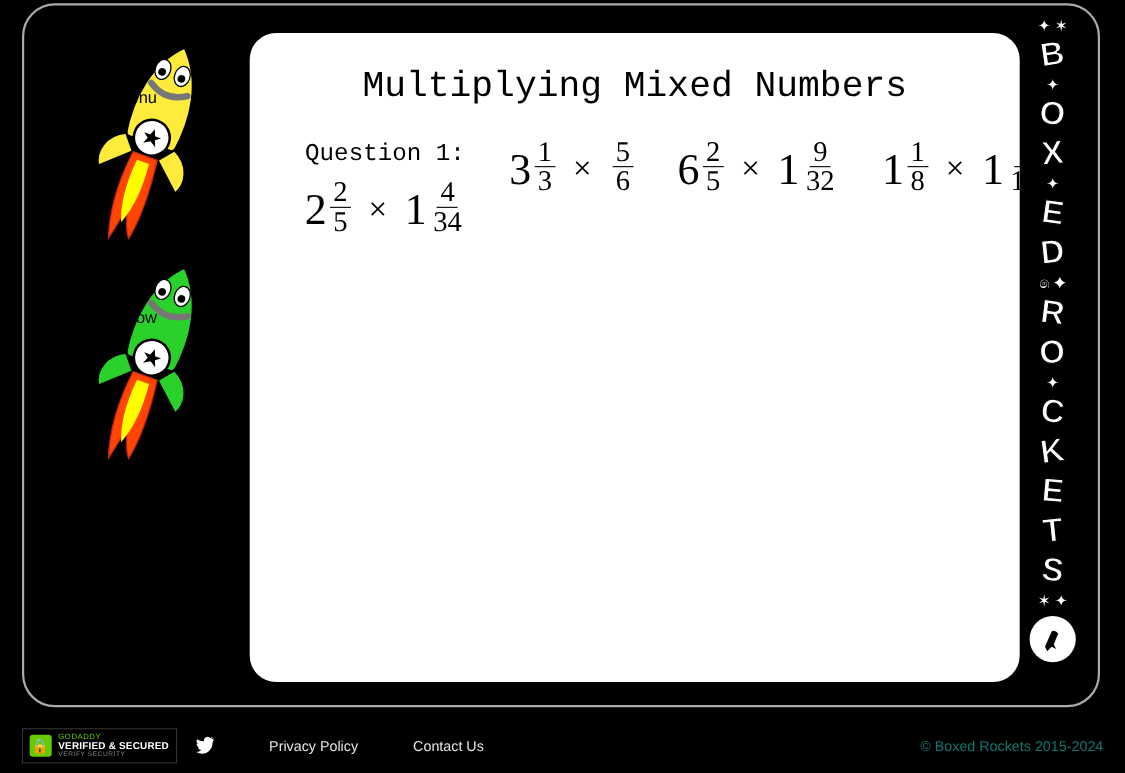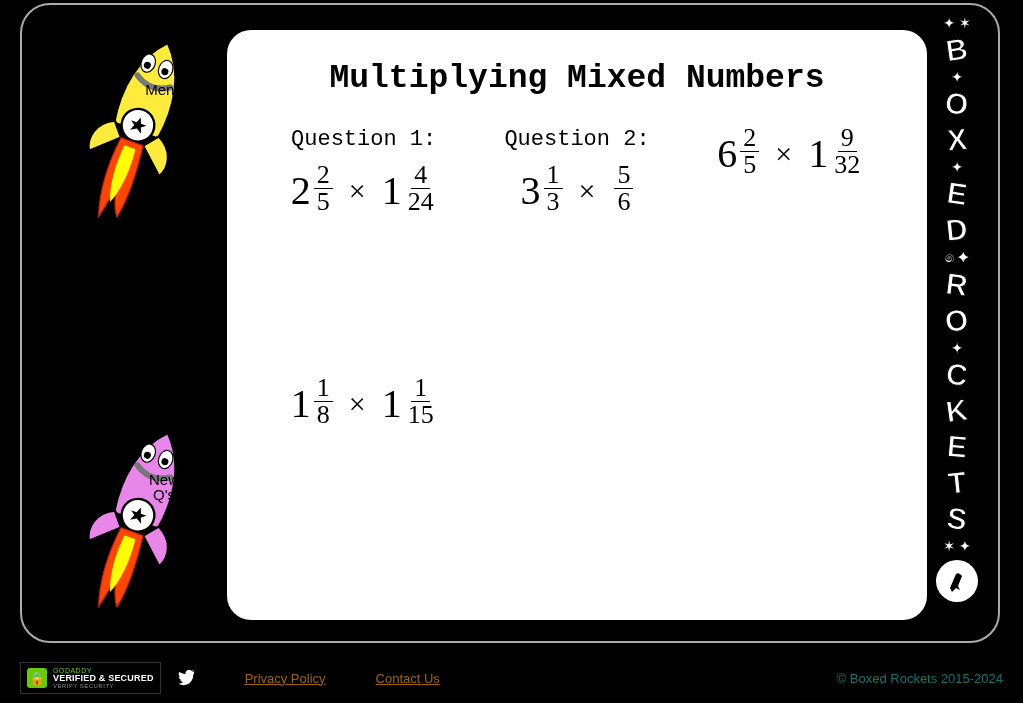--- a/index.html
+++ b/index.html
@@ -26,28 +26,28 @@
     top: 25px;
     left: 205px;
     width: 700px;
     height: 590px;
     background: #fff;
     border-radius: 24px;
     padding: 30px 20px;
   }
   .page-title {
     font-family: "Courier New", monospace;
-    font-weight: bold;
+    font-weight: normal;
     font-size: 33px;
     text-align: center;
     margin-bottom: 30px;
   }
   .questions {
     display: grid;
-    grid-template-columns: 1fr 1fr 1fr;
+    grid-template-columns: 1fr 1fr 1fr 1fr;
     grid-template-rows: 1fr 1fr;
     height: 450px;
     column-gap: 40px;
     row-gap: 50px;
     padding: 0 30px;
   }
   .question {
     text-align: center;
   }
   .qlabel {
@@ -105,21 +105,20 @@
   .rocket-label {
     position: absolute;
     font-family: Arial, sans-serif;
     font-size: 15px;
     color: #000;
     top: 57px;
     left: 38px;
     width: 48px;
     text-align: center;
     line-height: 1;
-    margin-left: 40px;
   }
   
   .brand-strip {
     position: absolute;
     right: 10px;
     top: 10px;
     width: 62px;
     height: 620px;
     display: flex;
     flex-direction: column;
@@ -193,24 +192,23 @@
   .verified .vt1 { color: #6c0; font-size: 7px; letter-spacing: 0.5px;}
   .verified .vt2 { font-weight: bold; font-size: 9px; letter-spacing:0.2px;}
   .verified .vt3 { color: #888; font-size: 6px; letter-spacing:0.5px;}
   .twitter-icon {
     margin-left: 16px;
     width: 18px;
     height: 18px;
     color:#fff;
   }
   .footer-link {
-    color: #a16207;
+    color: #e5e5e5;
     margin-left: 50px;
     cursor: pointer;
-    text-decoration: underline;
   }
   .copyright {
     margin-left: auto;
     color: #0f766e;
   }
 </style>
 </head>
 <body>
 
 <div class="app-frame">
@@ -228,69 +226,67 @@
         <circle cx="50" cy="34" r="3" fill="#000"></circle>
         <circle cx="66" cy="34" r="3" fill="#000"></circle>
         <path d="M45 45 Q60 55 75 45" fill="none" stroke="#777" stroke-width="5" stroke-linecap="round"></path>
         <path d="M50 100 Q45 140 55 170 Q60 150 60 140 Q65 160 70 165 Q75 140 70 100 Z" fill="#ff4500" stroke="#b22" stroke-width="1"></path>
         <path d="M55 105 Q52 135 60 155 Q68 135 65 105 Z" fill="#ff0"></path>
       </g>
     </svg>
     <div class="rocket-label">Menu</div>
   </div>
 
-
-  <div class="rocket r3">
+  <div class="rocket r2">
     <svg viewBox="0 0 120 200">
       <g transform="rotate(20 60 100)">
-        <path d="M60 10 C40 30 35 60 40 90 L80 90 C85 60 80 30 60 10 Z" fill="#e986e9" stroke="#000" stroke-width="2"></path>
-        <path d="M40 88 C25 95 22 110 28 120 L50 100 Z" fill="#e986e9" stroke="#000" stroke-width="2"></path>
-        <path d="M80 88 C95 95 98 110 92 120 L70 100 Z" fill="#e986e9" stroke="#000" stroke-width="2"></path>
+        <path d="M60 10 C40 30 35 60 40 90 L80 90 C85 60 80 30 60 10 Z" fill="#2bd12b" stroke="#000" stroke-width="2"></path>
+        <path d="M40 88 C25 95 22 110 28 120 L50 100 Z" fill="#2bd12b" stroke="#000" stroke-width="2"></path>
+        <path d="M80 88 C95 95 98 110 92 120 L70 100 Z" fill="#2bd12b" stroke="#000" stroke-width="2"></path>
         <circle cx="60" cy="85" r="14" fill="#fff" stroke="#000" stroke-width="2"></circle>
         <path d="M60 78 l2 5 5 0 -4 3 2 5 -5 -3 -5 3 2 -5 -4 -3 5 0 Z" fill="#000"></path>
         <ellipse cx="50" cy="32" rx="6" ry="8" fill="#fff" stroke="#000" stroke-width="1"></ellipse>
         <ellipse cx="66" cy="32" rx="6" ry="8" fill="#fff" stroke="#000" stroke-width="1"></ellipse>
         <circle cx="50" cy="34" r="3" fill="#000"></circle>
         <circle cx="66" cy="34" r="3" fill="#000"></circle>
         <path d="M45 45 Q60 55 75 45" fill="none" stroke="#777" stroke-width="5" stroke-linecap="round"></path>
         <path d="M50 100 Q45 140 55 170 Q60 150 60 140 Q65 160 70 165 Q75 140 70 100 Z" fill="#ff4500" stroke="#b22" stroke-width="1"></path>
         <path d="M55 105 Q52 135 60 155 Q68 135 65 105 Z" fill="#ff0"></path>
       </g>
     </svg>
-    <div class="rocket-label" style="white-space:pre;">New
-Q's</div>
-  </div>
+    <div class="rocket-label">Show</div>
+  </div>
+
 
   <div class="content-card">
     <div class="page-title">Multiplying Mixed Numbers</div>
     <div class="questions">
 
       <div class="question">
         <div class="qlabel">Question 1:</div>
         <div class="expr">
           <span class="mixed">
             <span class="whole">2</span>
             <span class="frac">
               <span class="num">2</span>
               <span class="den">5</span>
             </span>
           </span>
           <span class="times">×</span>
           <span class="mixed">
             <span class="whole">1</span>
             <span class="frac">
               <span class="num">4</span>
-              <span class="den">24</span>
+              <span class="den">34</span>
             </span>
           </span>
         </div>
       </div>
 
       <div class="question">
-        <div class="qlabel">Question 2:</div>
         <div class="expr">
           <span class="mixed">
             <span class="whole">3</span>
             <span class="frac">
               <span class="num">1</span>
               <span class="den">3</span>
             </span>
           </span>
           <span class="times">×</span>
           <span class="mixed">

